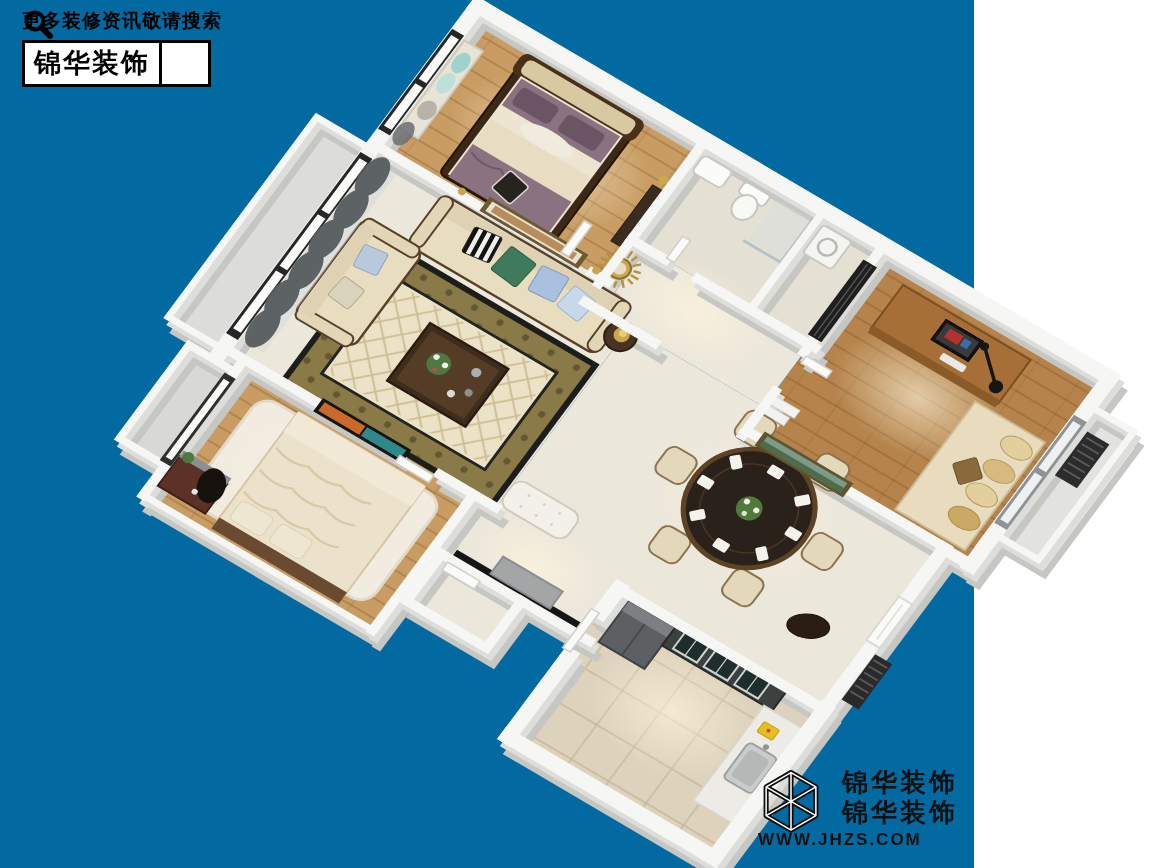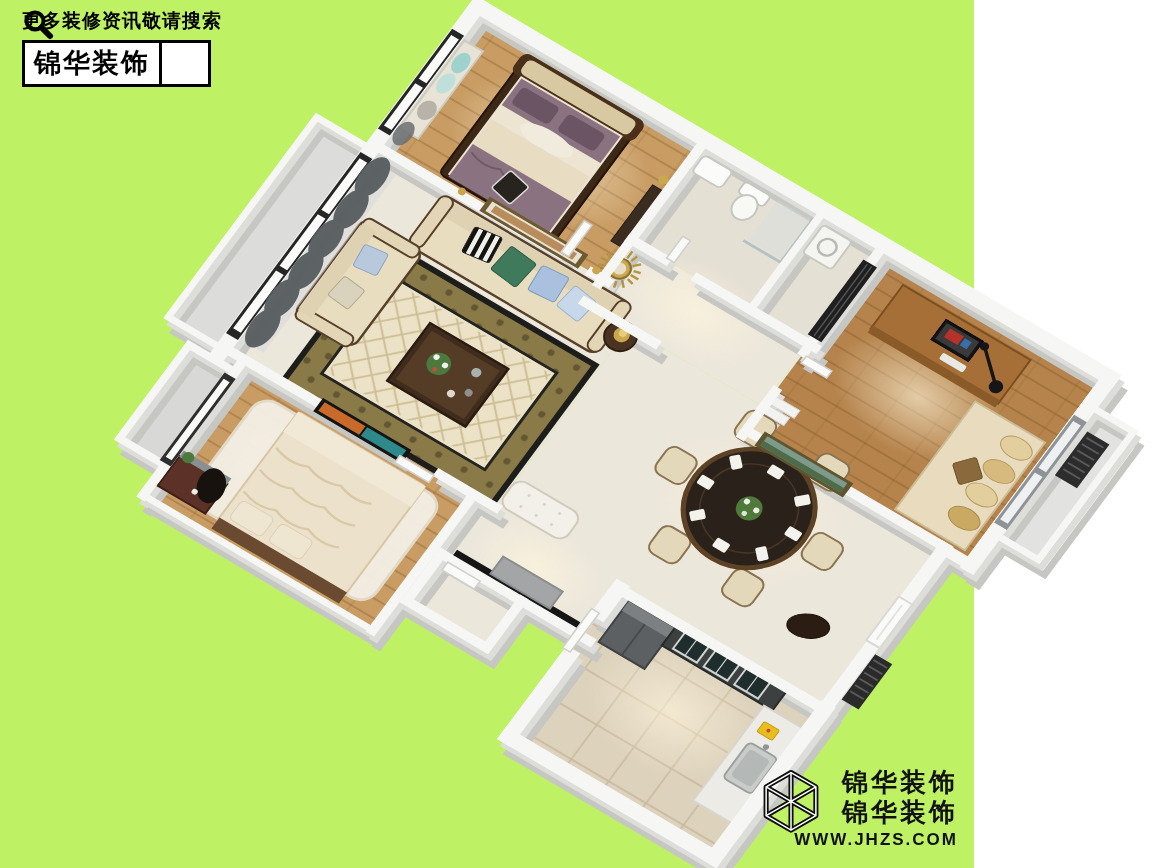--- a/index.html
+++ b/index.html
@@ -1,30 +1,30 @@
 <!DOCTYPE html>
 <html><head>
 <meta charset="utf-8">
 <style>
   html,body{margin:0;padding:0;background:#ffffff;width:1158px;height:868px;overflow:hidden;
     font-family:"Liberation Sans","DejaVu Sans",sans-serif;}
-  .stage{position:relative;width:974px;height:868px;background:#bef264;}
+  .stage{position:relative;width:974px;height:868px;background:#0369a1;}
   svg{position:absolute;left:0;top:0;}
   
   .wm-top{position:absolute;left:22px;top:8px;color:#000;z-index:5;}
   .wm-top .tagline{font-size:19px;font-weight:700;letter-spacing:1px;white-space:nowrap;}
   .wm-top .brandbox{margin-top:6px;display:flex;align-items:stretch;border:3px solid #000;background:#fff;width:max-content;}
   .wm-top .brandname{font-size:27px;font-weight:900;padding:2px 9px 3px 9px;letter-spacing:2px;line-height:36px;}
   .wm-top .iconcell{border-left:3px solid #000;width:46px;display:flex;align-items:center;justify-content:center;}
   
   .wm-bot{position:absolute;right:16px;bottom:18px;color:#111;z-index:5;width:200px;}
   .wm-bot .row{display:flex;align-items:center;justify-content:flex-end;gap:8px;}
   .wm-bot .names{text-align:left;}
   .wm-bot .n1,.wm-bot .n2{font-size:26px;font-weight:900;letter-spacing:3px;line-height:30px;white-space:nowrap;}
-  .wm-bot .site{margin-top:3px;text-align:right;font-size:17px;font-weight:800;letter-spacing:2px;white-space:nowrap;}
+  .wm-bot .site{margin-top:3px;text-align:left;font-size:17px;font-weight:800;letter-spacing:2px;white-space:nowrap;}
 </style>
 </head>
 <body>
 
 <div class="stage">
 
 <svg width="1158" height="868" viewBox="0 0 1158 868">
   <defs>
     <radialGradient id="glow">
       <stop offset="0" stop-color="#fff6dd" stop-opacity="0.9"></stop>

